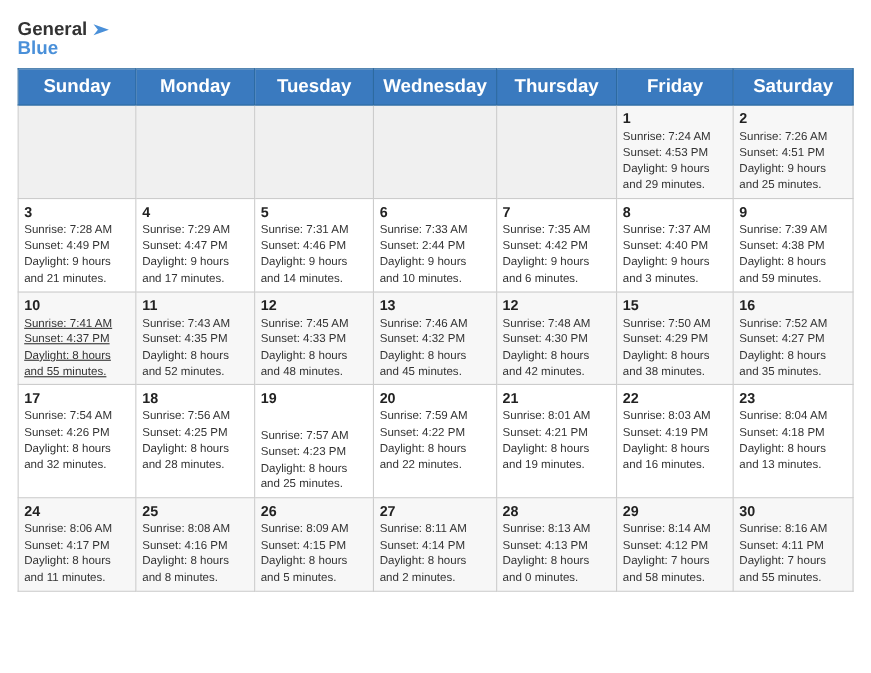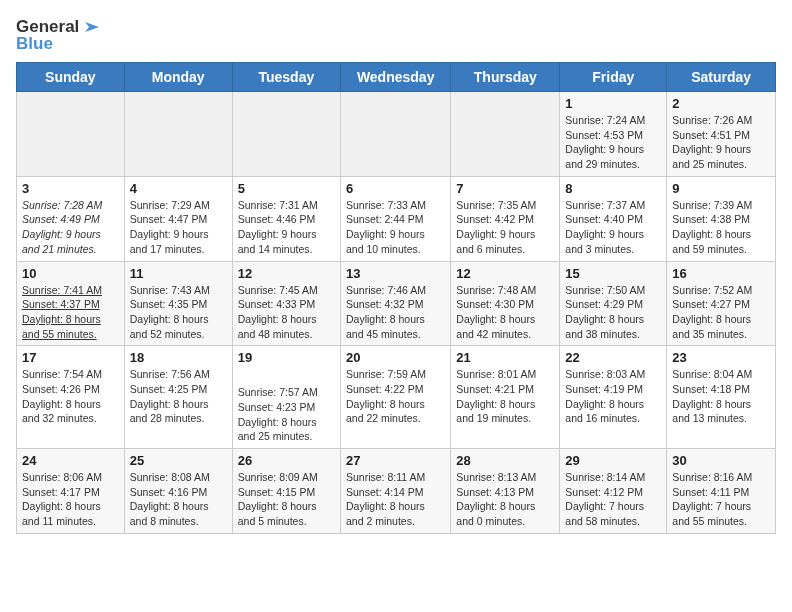--- a/index.html
+++ b/index.html
@@ -37,21 +37,21 @@
     .calendar-table {
       width: 100%;
       border-collapse: collapse;
       font-size: 11px;
     }
     .calendar-table thead th {
       background-color: #3a7abf;
       color: #fff;
       text-align: center;
       padding: 6px 4px;
-      font-size: 14px;
+      font-size: 17px;
       font-weight: bold;
       border: 1px solid #2d6aa0;
     }
     .calendar-table tbody td {
       border: 1px solid #ccc;
       vertical-align: top;
       padding: 4px 5px;
       width: 113px;
       min-height: 80px;
       background: #fff;
@@ -129,21 +129,21 @@
           <span class="day-number">2</span>
           <div class="day-info" style="white-space: pre-line;">Sunrise: 7:26 AM
 Sunset: 4:51 PM
 Daylight: 9 hours
 and 25 minutes.</div>
         </td>
       </tr>
       <tr>
         <td>
           <span class="day-number">3</span>
-          <div class="day-info" style="white-space: pre-line; font-style: italic;">Sunrise: 7:28 AM
+          <div class="day-info" style="white-space: pre-line;">Sunrise: 7:28 AM
 Sunset: 4:49 PM
 Daylight: 9 hours
 and 21 minutes.</div>
         </td>
         <td>
           <span class="day-number">4</span>
           <div class="day-info" style="white-space: pre-line;">Sunrise: 7:29 AM
 Sunset: 4:47 PM
 Daylight: 9 hours
 and 17 minutes.</div>

